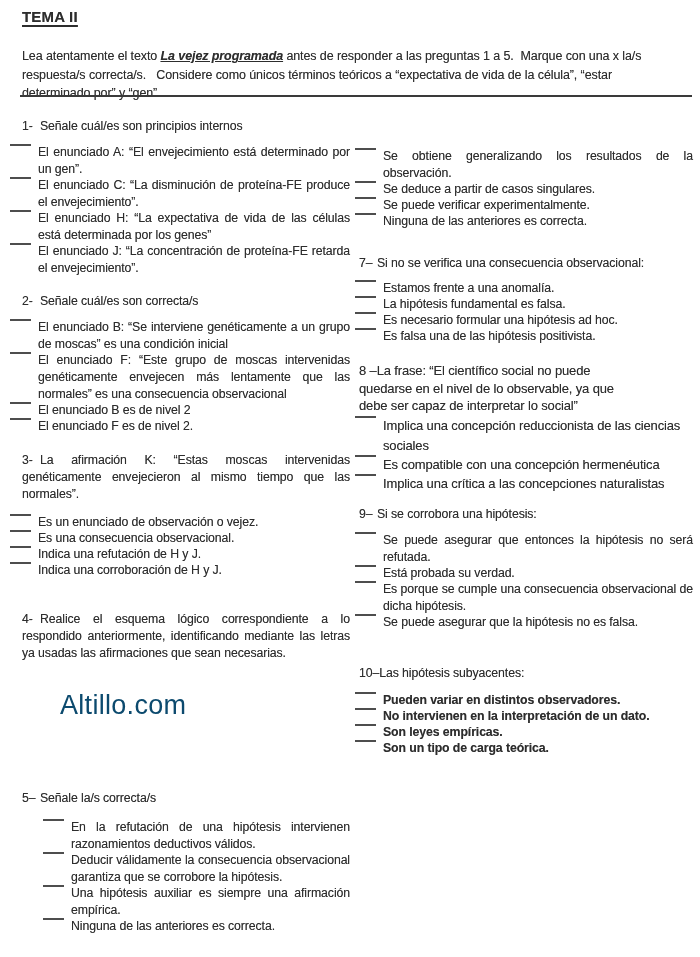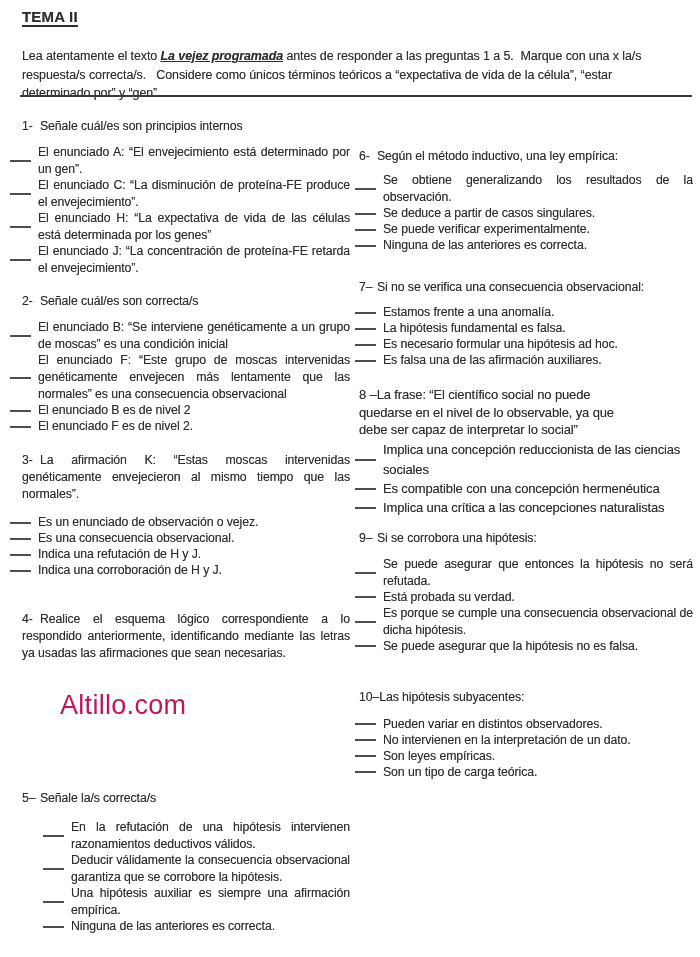--- a/index.html
+++ b/index.html
@@ -32,21 +32,21 @@
   }
 
   .col { position:absolute; top:0; font-size:12.3px; line-height:17px; letter-spacing:-0.1px; }
   .col-left  { left:10px;  width:340px; }
   .col-right { left:355px; width:338px; }
 
   .q-header { padding-left:12px; text-align:justify; }
   .col-right .q-header { padding-left:4px; }
   .q-num { display:inline-block; min-width:18px; }
 
-  .opt { display:flex; align-items:center; }
+  .opt { display:flex; align-items:flex-start; }
   .opt + .opt { margin-top:-1px; }
   .cb { flex:0 0 21px; width:21px; border:1px solid #4e4e4e; background:#fff; }
   .opt-text { flex:1; margin-left:7px; text-align:justify; }
 
   
   #q8 { font-size:13px; letter-spacing:-0.15px; }
   #q8 .q-header { line-height:17.5px; text-align:left; }
   #q8 .q-num { min-width:0; }
   #q8 .q-prompt { white-space:pre-line; }
   #q8 .opts { line-height:20px; }
@@ -55,25 +55,25 @@
   #q1 { margin-top:118px; } #q1 .opts { margin-top:9px; }
   #q2 { margin-top:16px; }  #q2 .opts { margin-top:9px; }
   #q3 { margin-top:17px; }  #q3 .opts { margin-top:11px; }
   #q4 { margin-top:32px; }
   #q5 { margin-top:128px; } #q5 .opts { margin-top:12px;padding-left:33px; }
 
   #q6 { margin-top:148px; } #q6 .opts { margin-top:7px; }
   #q7 { margin-top:25px; }  #q7 .opts { margin-top:8px; }
   #q8 { margin-top:17px; }  #q8 .opts { margin-top:1px; }
   #q9 { margin-top:12px; }  #q9 .opts { margin-top:9px; }
-  #q10 { margin-top:34px; } #q10 .opts { margin-top:10px; }
+  #q10 { margin-top:34px; } #q10 .opts { margin-top:10px;font-weight:bold; }
 
   .watermark {
     position:absolute; left:60px; top:690px;
-    font-size:27px; color:#be185d; letter-spacing:0.3px; text-shadow:none;
+    font-size:27px; color:#0c4a6e; letter-spacing:0.3px; text-shadow:none;
   }
 </style>
 </head>
 <body>
 
 <div class="page">
 
   <h1 class="title">TEMA II</h1>
 
   <p class="intro"><span>Lea atentamente el texto </span><span class="book">La vejez programada</span><span> antes de responder a las preguntas 1 a 5.  Marque con una x la/s respuesta/s correcta/s.   Considere como únicos términos teóricos a “expectativa de vida de la célula”, “estar determinado por” y “gen”.</span></p>
@@ -172,21 +172,20 @@
             <span class="opt-text">Ninguna de las anteriores es correcta.</span>
           </div>
       </div>
     </section>
 
   </div>
 
   <div class="col col-right">
 
     <section class="q" id="q6">
-      <div class="q-header"><span class="q-num">6-</span><span class="q-prompt">Según el método inductivo, una ley empírica:</span></div>
       <div class="opts">
         <div class="opt">
             <span class="cb"></span>
             <span class="opt-text">Se obtiene generalizando los resultados de la observación.</span>
           </div>
         <div class="opt">
             <span class="cb"></span>
             <span class="opt-text">Se deduce a partir de casos singulares.</span>
           </div>
         <div class="opt">
@@ -210,21 +209,21 @@
         <div class="opt">
             <span class="cb"></span>
             <span class="opt-text">La hipótesis fundamental es falsa.</span>
           </div>
         <div class="opt">
             <span class="cb"></span>
             <span class="opt-text">Es necesario formular una hipótesis ad hoc.</span>
           </div>
         <div class="opt">
             <span class="cb"></span>
-            <span class="opt-text">Es falsa una de las afirmación auxiliares.</span>
+            <span class="opt-text">Es falsa una de las hipótesis positivista.</span>
           </div>
       </div>
     </section>
 
     <section class="q" id="q8">
       <div class="q-header"><span class="q-num">8 –</span><span class="q-prompt">La frase: “El científico social no puede
 quedarse en el nivel de lo observable, ya que
 debe ser capaz de interpretar lo social”</span></div>
       <div class="opts">
         <div class="opt">

